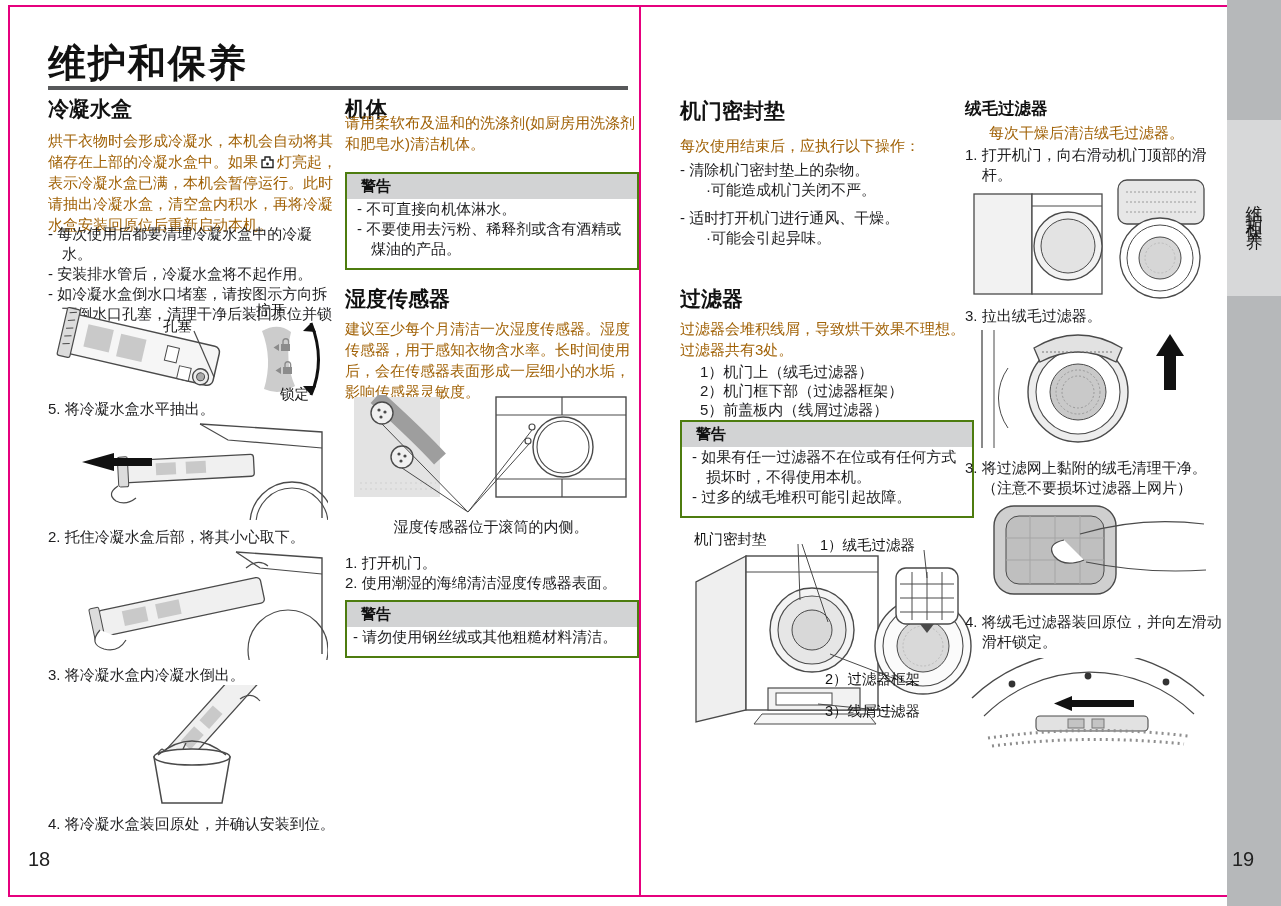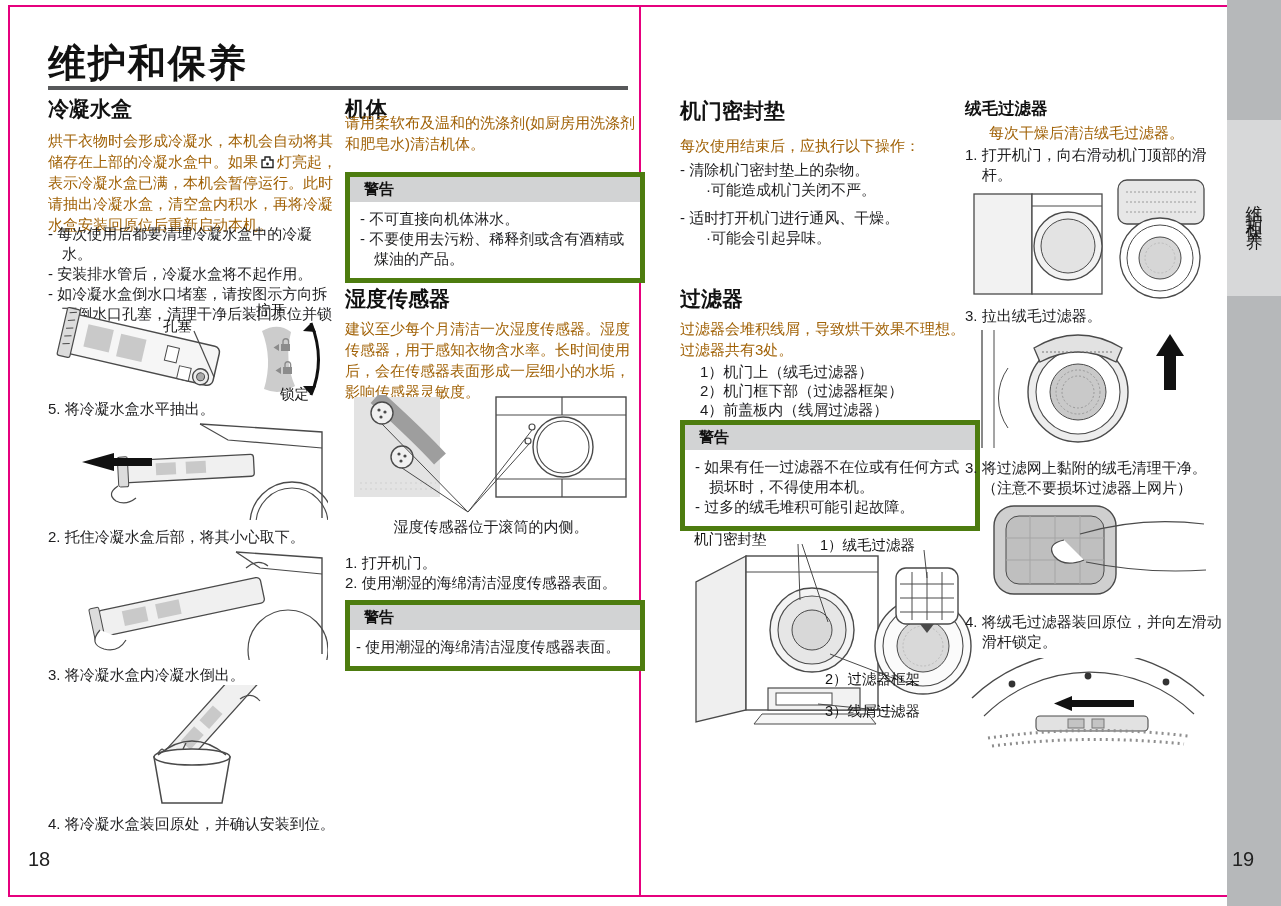--- a/index.html
+++ b/index.html
@@ -10,23 +10,23 @@
   .title{font-size:38px;font-weight:bold;letter-spacing:2px;color:#111;}
   .rule{background:#57585a;}
   .h2{font-size:21px;font-weight:bold;color:#111;}
   .h3{font-size:16.5px;font-weight:bold;color:#111;}
   .body-t{font-size:15px;line-height:21px;color:#a16207;}
   .step{font-size:15px;line-height:20px;padding-left:17px;text-indent:-17px;}
   .dash-item{font-size:15px;line-height:20px;padding-left:14px;text-indent:-14px;}
   .dash-item::before{content:"- ";}
   .sub-item{font-size:15px;line-height:20px;padding-left:26px;}
   .num-item{font-size:15px;line-height:19px;}
-  .warnbox{border:5px solid #4d7c0f;background:#fff;}
+  .warnbox{border:2px solid #4d7c0f;background:#fff;}
   .warnhead{background:#d2d3d4;font-size:15px;font-weight:bold;padding:3px 0 3px 14px;color:#111;}
-  .warnbody{padding:7px 8px 9px 10px;}
+  .warnbody{padding:0 8px 9px 10px;}
   .caption{font-size:15px;text-align:center;}
   .lbl{position:absolute;font-size:14.5px;white-space:nowrap;color:#111;}
   .sidebar{background:#b6b8ba;}
   .sidetab{background:#d7d8d9;display:flex;align-items:center;justify-content:center;}
   .sidetab span{writing-mode:vertical-rl;font-size:17px;letter-spacing:7px;color:#151515;}
   .pagenum{font-size:20px;color:#222;}
   .tank-icon{display:inline-block;vertical-align:-2px;margin:0 2px;}
   svg{display:block;}
 </style>
 </head>
@@ -195,41 +195,41 @@
   <div class="abs caption" style="left:345px;top:518px;width:292px;">湿度传感器位于滚筒的内侧。</div>
 
   <div class="abs" style="left:345px;top:553px;width:292px;">
     <div class="step">1. 打开机门。</div>
     <div class="step">2. 使用潮湿的海绵清洁湿度传感器表面。</div>
   </div>
 
   <div class="abs warnbox" style="left:345px;top:600px;width:290px;">
     <div class="warnhead">警告</div>
     <div class="warnbody" style="padding-left:6px;">
-      <div class="dash-item">使用潮湿的海绵清洁湿度传感器表面。</div>
+      <div class="dash-item">请勿使用钢丝绒或其他粗糙材料清洁。</div>
     </div>
   </div>
 
   <div class="abs h2" style="left:680px;top:97px;">机门密封垫</div>
   <div class="abs body-t" style="left:680px;top:135px;width:292px;">每次使用结束后，应执行以下操作：</div>
 
   <div class="abs" style="left:680px;top:160px;width:292px;">
     <div class="dash-item">清除机门密封垫上的杂物。</div>
     <div class="sub-item">·可能造成机门关闭不严。</div>
     <div class="dash-item" style="margin-top:8px;">适时打开机门进行通风、干燥。</div>
     <div class="sub-item">·可能会引起异味。</div>
   </div>
 
   <div class="abs h2" style="left:680px;top:285px;">过滤器</div>
   <div class="abs body-t" style="left:680px;top:318px;width:292px;">过滤器会堆积线屑，导致烘干效果不理想。过滤器共有3处。</div>
 
   <div class="abs" style="left:700px;top:362px;width:292px;">
     <div class="num-item">1）机门上（绒毛过滤器）</div>
     <div class="num-item">2）机门框下部（过滤器框架）</div>
-    <div class="num-item">4）前盖板内（线屑过滤器）</div>
+    <div class="num-item">5）前盖板内（线屑过滤器）</div>
   </div>
 
   <div class="abs warnbox" style="left:680px;top:420px;width:290px;">
     <div class="warnhead">警告</div>
     <div class="warnbody">
       <div class="dash-item">如果有任一过滤器不在位或有任何方式损坏时，不得使用本机。</div>
       <div class="dash-item">过多的绒毛堆积可能引起故障。</div>
     </div>
   </div>
 

